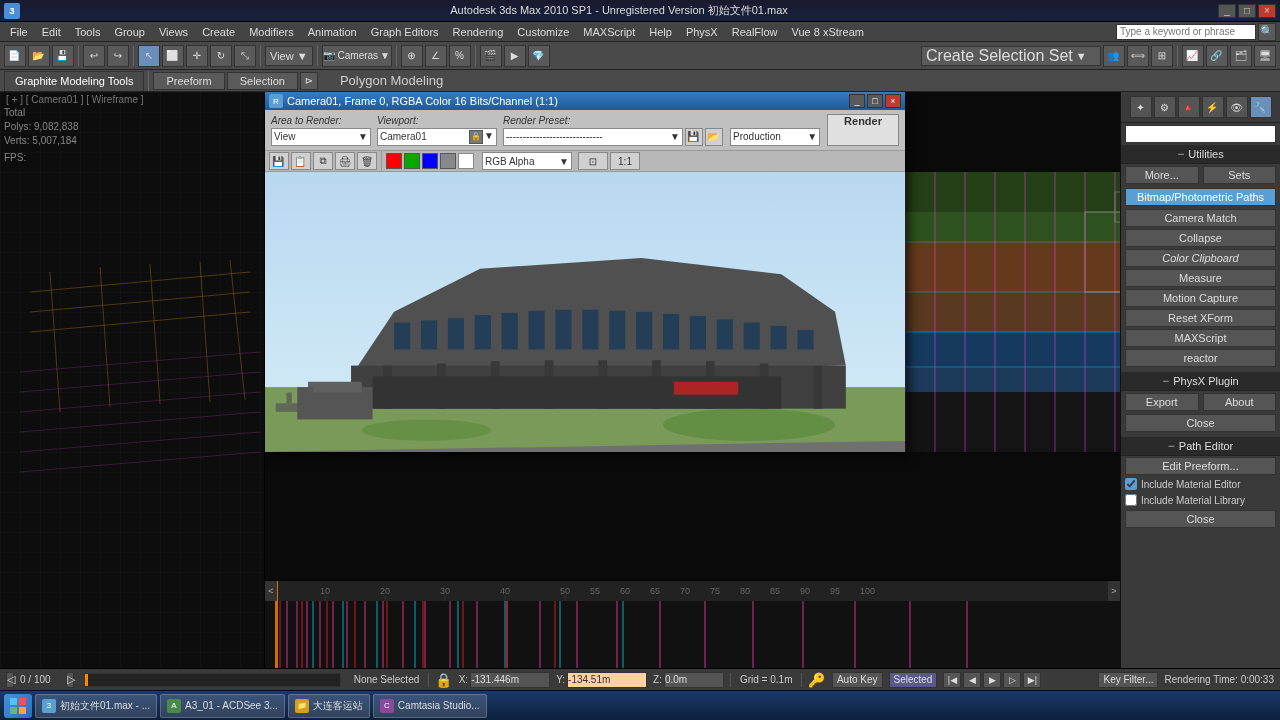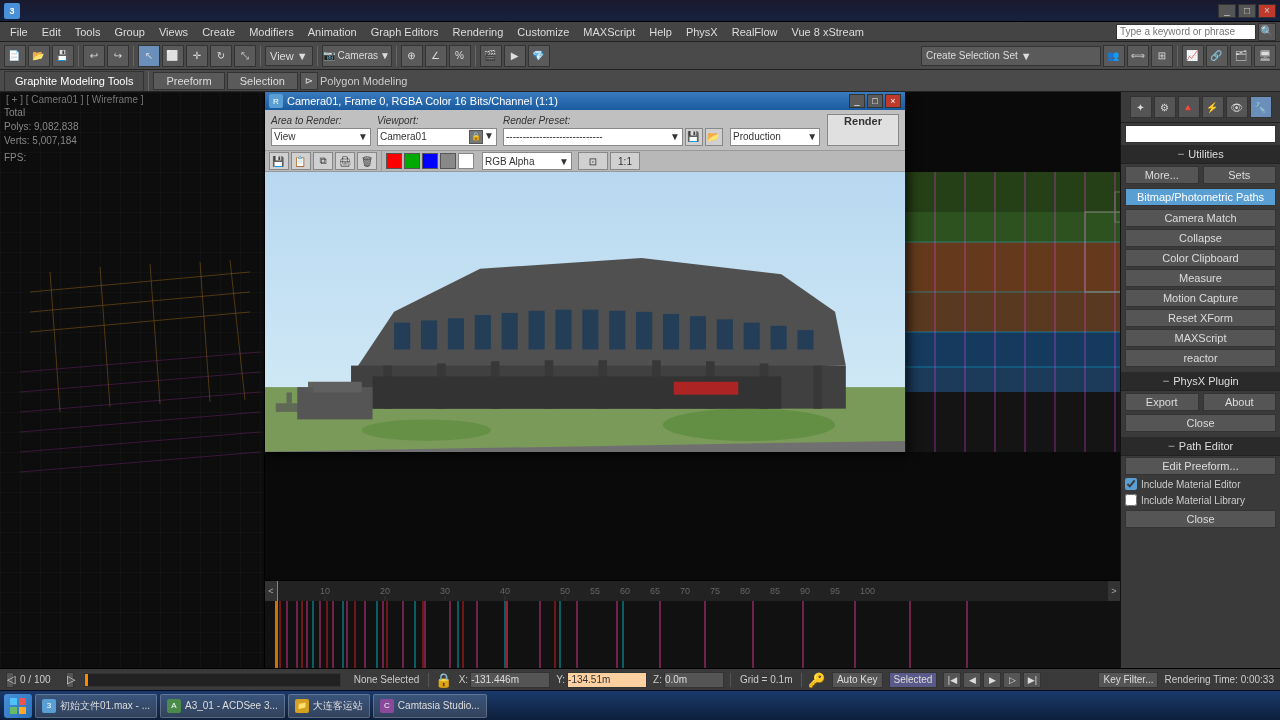--- a/index.html
+++ b/index.html
@@ -131,21 +131,21 @@
     }
     .tool-tab.active { background: #4a4a4a; color: #fff; }
     .preeform-btn, .selection-btn {
       padding: 1px 12px;
       background: #5a5a5a;
       border: 1px solid #333;
       cursor: pointer; font-size: 11px; color: #ddd;
       height: 18px; display: flex; align-items: center;
     }
     .polygon-modeling-bar {
-      font-size: 11px; color: #ccc; margin-left: 0;
+      font-size: 13px; color: #ccc; margin-left: 20px;
     }
     .vp-stats {
       position: absolute;
       top: 14px; left: 4px;
       font-size: 10px; color: #888;
       line-height: 14px;
     }
     .fps-display {
       position: absolute;
       top: 60px; left: 4px;
@@ -451,20 +451,21 @@
   </style>
 </head>
 <body>
 
 <div id="main-area">
 
   <div id="title-bar">
     <div class="title-left">
       <div class="app-icon">3</div>
     </div>
+    <div class="title-text">Autodesk 3ds Max 2010 SP1 - Unregistered Version  初始文件01.max</div>
     <div class="win-controls">
       <div class="win-btn">_</div>
       <div class="win-btn">□</div>
       <div class="win-btn close">×</div>
     </div>
   </div>
 
   <div id="menu-bar">
     <div class="menu-item">File</div>
     <div class="menu-item">Edit</div>
@@ -514,21 +515,21 @@
     <div class="tb-sep"></div>
     <div class="tb-btn">⊕</div>
     <div class="tb-btn">∠</div>
     <div class="tb-btn">%</div>
     <div class="tb-sep"></div>
     <div class="tb-btn">🎬</div>
     <div class="tb-btn">▶</div>
     <div class="tb-btn">💎</div>
     <div style="margin-left: auto; display:flex; align-items:center; gap:2px;">
       <div class="tb-dropdown" style="width:180px;">
-        <span style="font-size:10px;">Create Selection Set</span>
+        <span style="font-size:16px;">Create Selection Set</span>
           <span>▼</span>
       </div>
     </div>
     <div class="tb-btn">👥</div>
     <div class="tb-btn">⟺</div>
     <div class="tb-btn">⊞</div>
     <div class="tb-sep"></div>
     <div class="tb-btn">📈</div>
     <div class="tb-btn">🔗</div>
     <div class="tb-btn">🗂</div>
@@ -922,21 +923,21 @@
 
       <div class="rp-btn-row">
         <div class="rp-btn-half">More...</div>
         <div class="rp-btn-half">Sets</div>
       </div>
 
       <div class="rp-btn" style="background:#5a9fd4; color:white; width:calc(100% - 8px); margin: 2px 4px;">Bitmap/Photometric Paths</div>
 
       <div class="rp-btn" style="width:calc(100% - 8px); margin: 1px 4px;">Camera Match</div>
       <div class="rp-btn" style="width:calc(100% - 8px); margin: 1px 4px;">Collapse</div>
-      <div class="rp-btn" style="width:calc(100% - 8px); margin: 1px 4px;">Color Clipboard</div>
+      <div class="rp-btn" style="width:calc(100% - 8px); margin: 1px 4px; font-style: italic;">Color Clipboard</div>
       <div class="rp-btn" style="width:calc(100% - 8px); margin: 1px 4px;">Measure</div>
       <div class="rp-btn" style="width:calc(100% - 8px); margin: 1px 4px;">Motion Capture</div>
       <div class="rp-btn" style="width:calc(100% - 8px); margin: 1px 4px;">Reset XForm</div>
       <div class="rp-btn" style="width:calc(100% - 8px); margin: 1px 4px;">MAXScript</div>
       <div class="rp-btn" style="width:calc(100% - 8px); margin: 1px 4px;">reactor</div>
 
       <div class="rp-section-header" style="margin-top: 4px;">
         <span class="rp-section-minus">−</span>
         <span>PhysX Plugin</span>
       </div>

